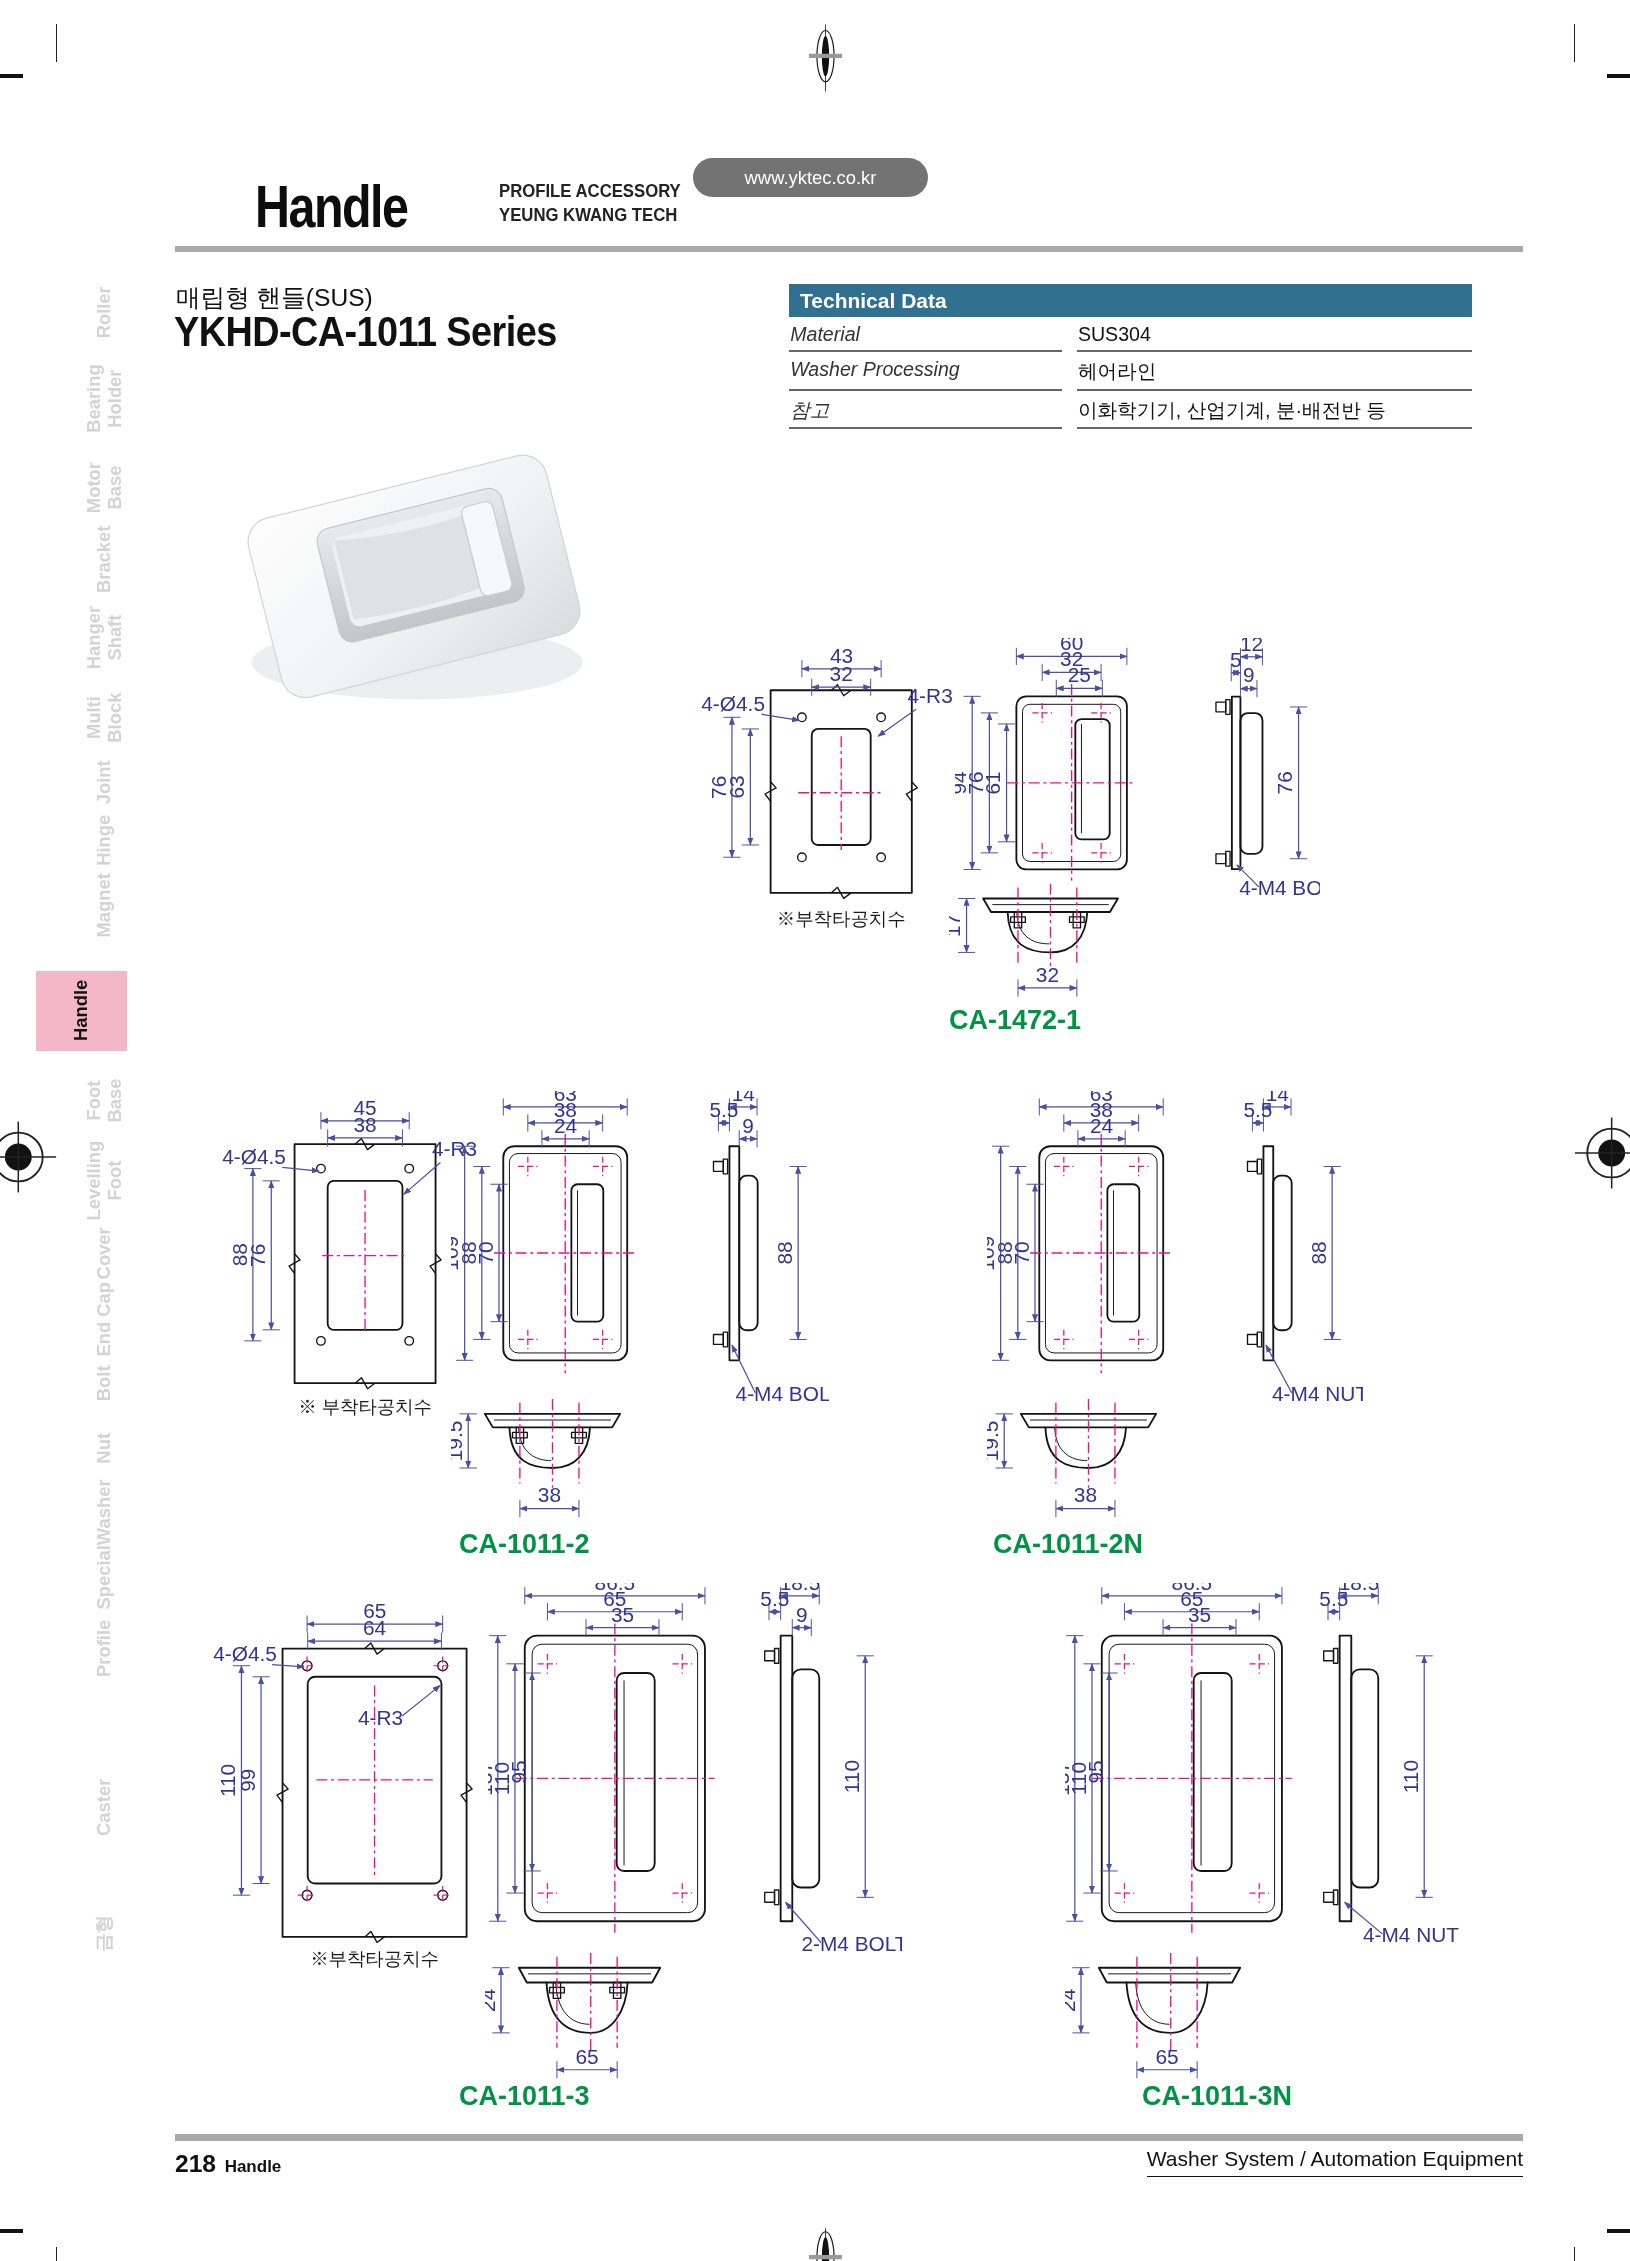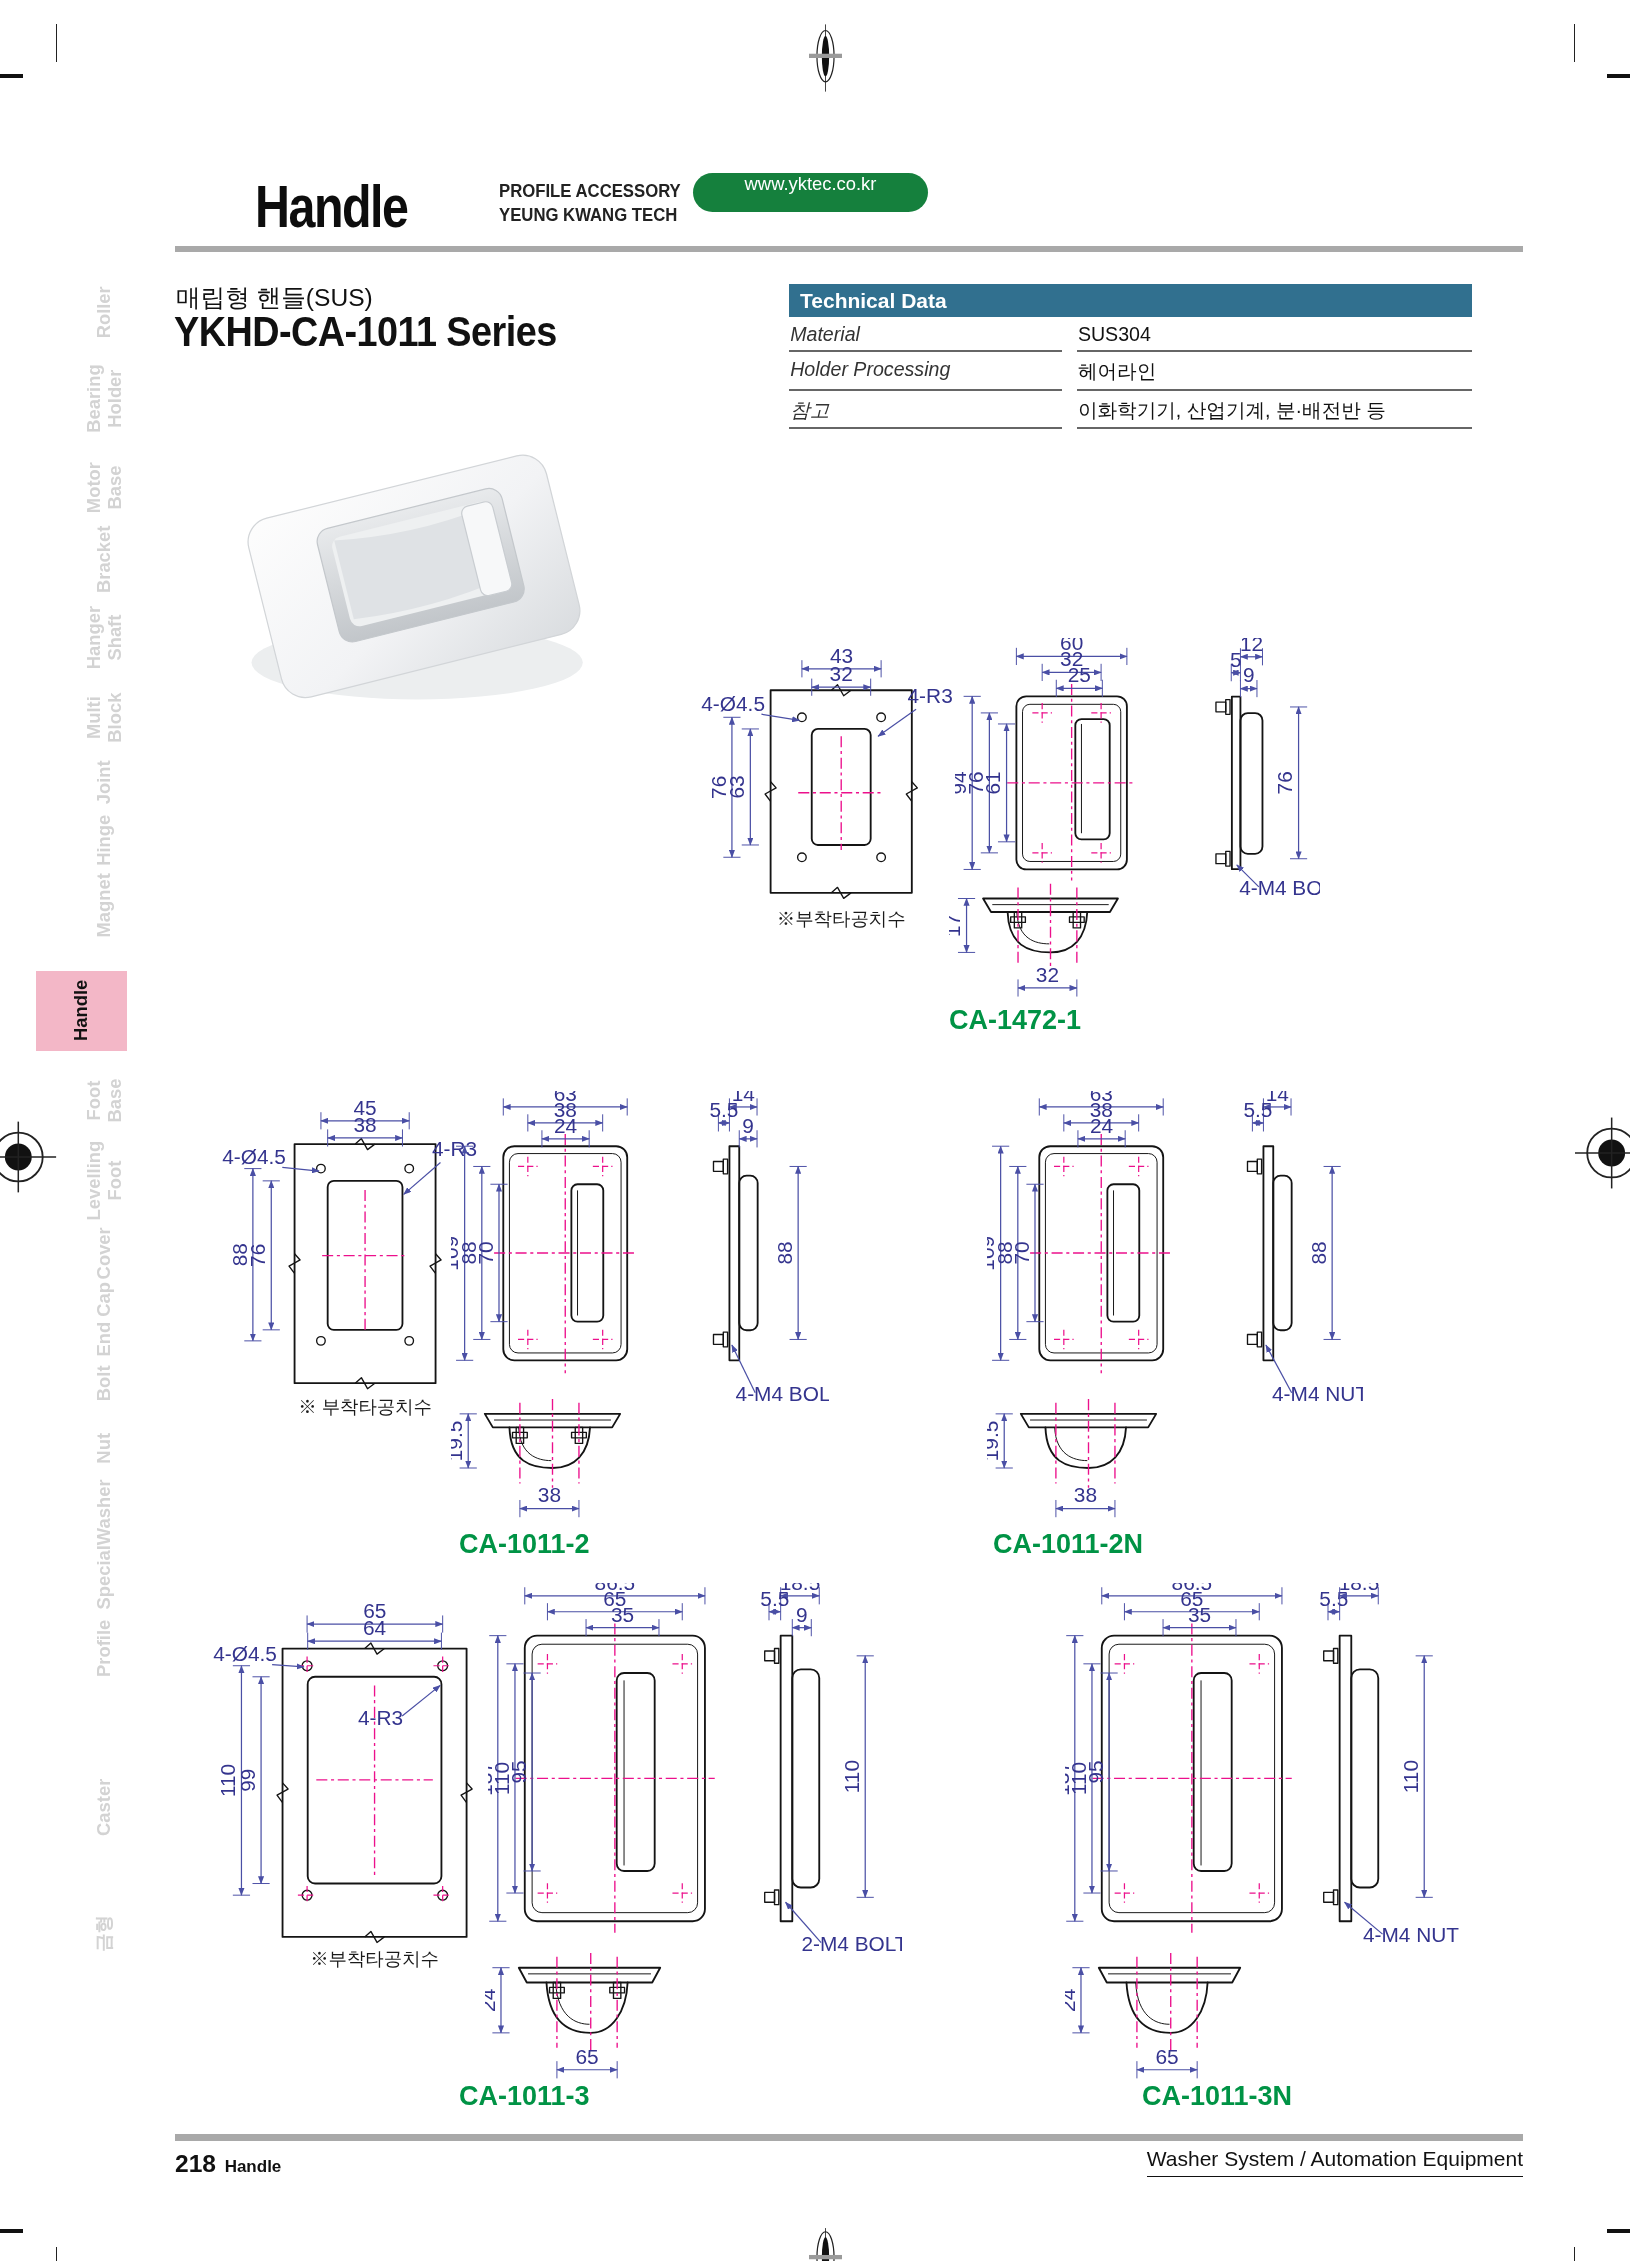--- a/index.html
+++ b/index.html
@@ -3,22 +3,22 @@
 <meta charset="utf-8">
 <style>
   html,body{margin:0;padding:0;background:#fff;}
   #page{position:relative;width:1631px;height:2261px;background:#fff;overflow:hidden;
         font-family:"Liberation Sans",sans-serif;color:#111;margin-top:24px;}
   
   .h-title{position:absolute;left:255px;top:149px;font-size:59px;font-weight:bold;
            letter-spacing:-1.8px;transform:scaleX(.82);transform-origin:left top;color:#0d0d0d;}
   .h-sub{position:absolute;left:499px;top:155px;font-size:19px;font-weight:600;line-height:1.25;
          transform:scaleX(.88);transform-origin:left top;color:#222;white-space:nowrap;}
-  .h-pill{position:absolute;left:693px;top:149px;width:235px;height:39px;border-radius:21px;
-          background:#15803d;color:#fff;font-size:18.4px;display:flex;align-items:flex-start;
+  .h-pill{position:absolute;left:693px;top:134px;width:235px;height:39px;border-radius:21px;
+          background:#737373;color:#fff;font-size:18.4px;display:flex;align-items:center;
           justify-content:center;z-index:2;}
   .h-band{position:absolute;left:924px;top:138px;width:593px;height:61px;background:#316f94;}
   .h-company{position:absolute;left:157px;top:11px;color:#fff;font-size:34px;font-weight:bold;
              letter-spacing:6.1px;white-space:nowrap;}
   .h-plus{position:absolute;right:80px;top:6.1px;color:#fff;font-size:41px;font-weight:bold;
           letter-spacing:9.8px;}
   .h-notch-v{position:absolute;right:17px;top:7.4px;width:18.4px;height:47px;background:#fff;}
   .h-notch-h{position:absolute;right:31px;top:21px;width:34px;height:19.6px;background:#fff;}
   .rule{position:absolute;left:175px;width:1348px;height:6.1px;background:#a9a9a9;}
   
@@ -120,21 +120,21 @@
   <div class="p-series">YKHD-CA-1011 Series</div>
 
   <div class="tbl">
     <div class="tbl-head">Technical Data</div>
     <div id="tbl-rows">
         <div class="tbl-row">
           <div class="tbl-cell lab">Material</div>
           <div class="tbl-cell val">SUS304</div>
         </div>
         <div class="tbl-row">
-          <div class="tbl-cell lab">Holder Processing</div>
+          <div class="tbl-cell lab">Washer Processing</div>
           <div class="tbl-cell val">헤어라인</div>
         </div>
         <div class="tbl-row">
           <div class="tbl-cell lab">참고</div>
           <div class="tbl-cell val">이화학기기, 산업기계, 분·배전반 등</div>
         </div>
       </div>
   </div>
 
   <svg class="mark" style="left:184px;top:393px" width="454" height="301" viewBox="0 0 740 490">

